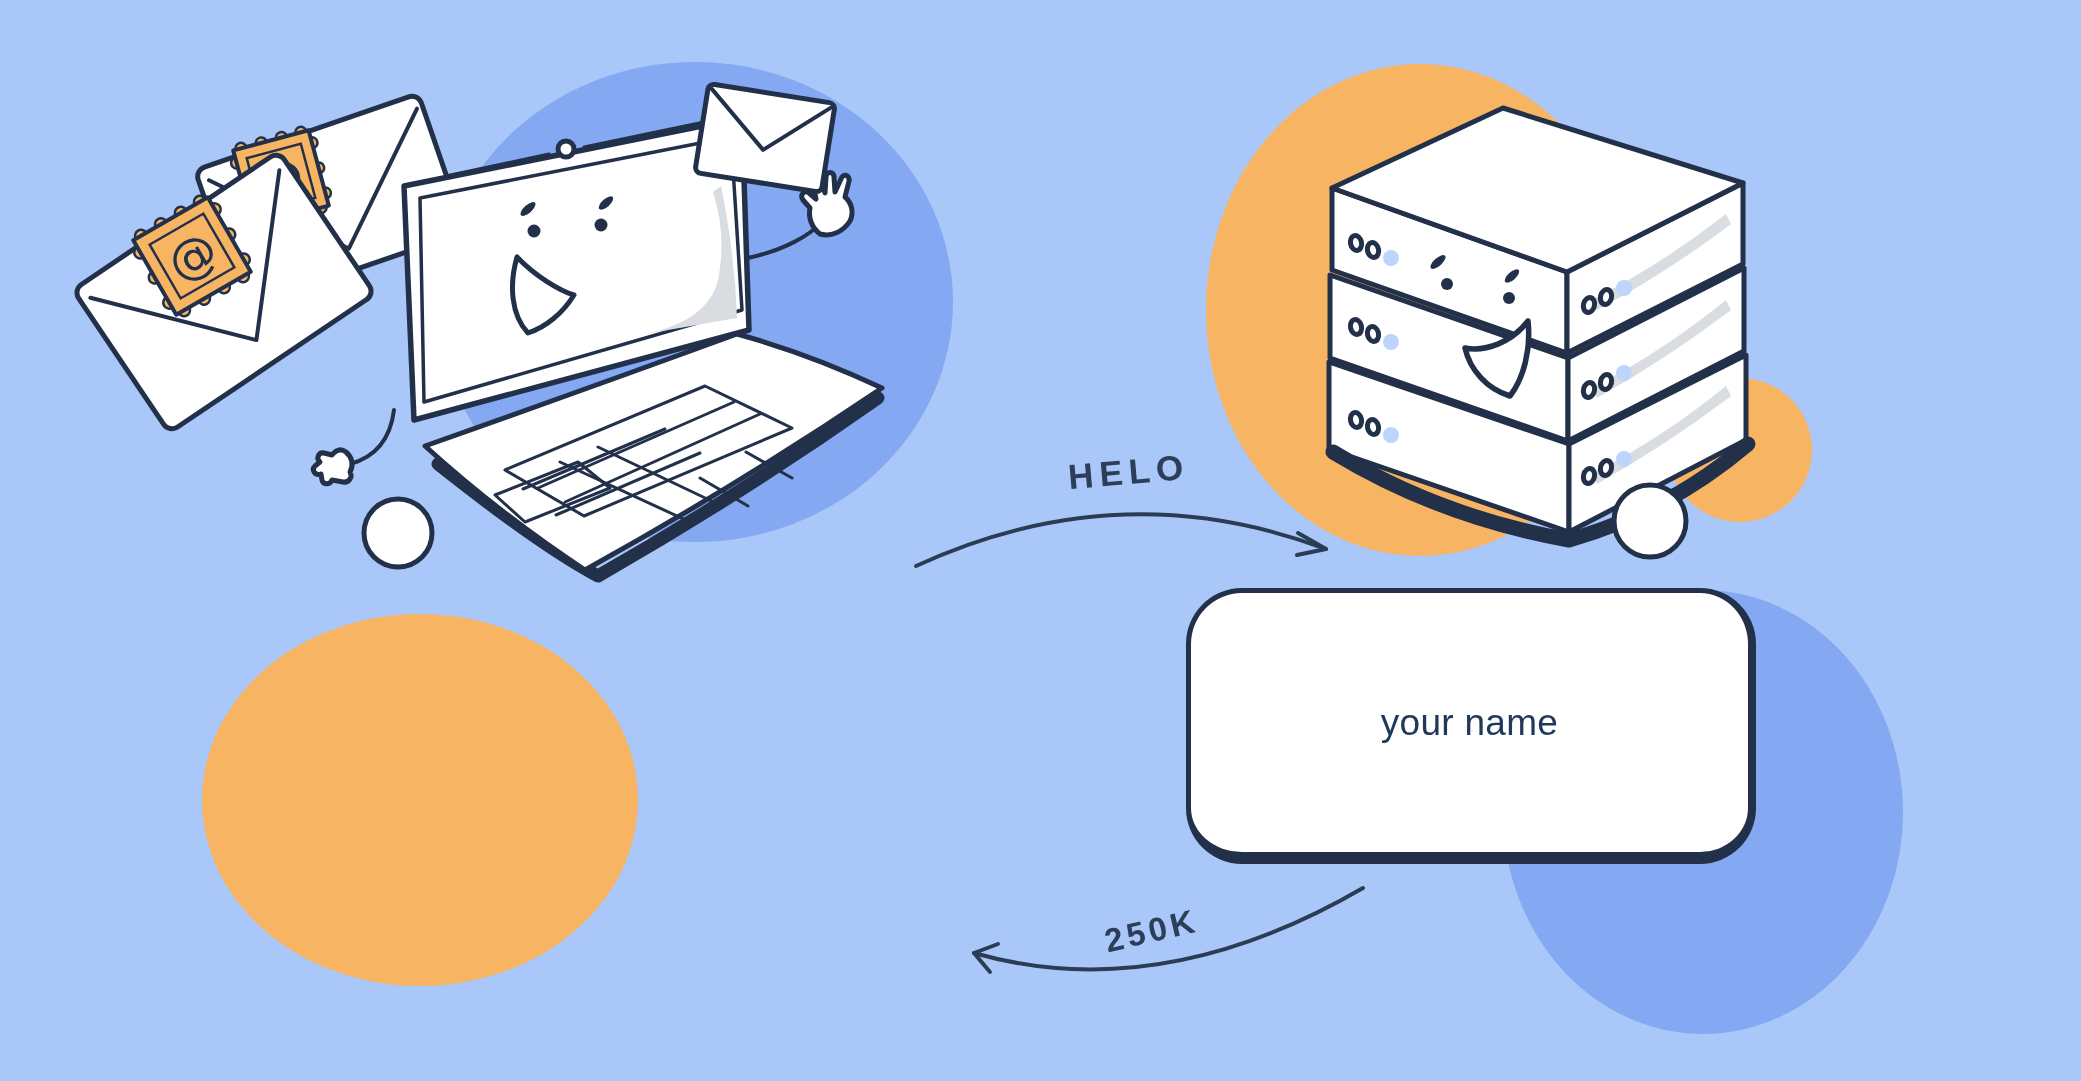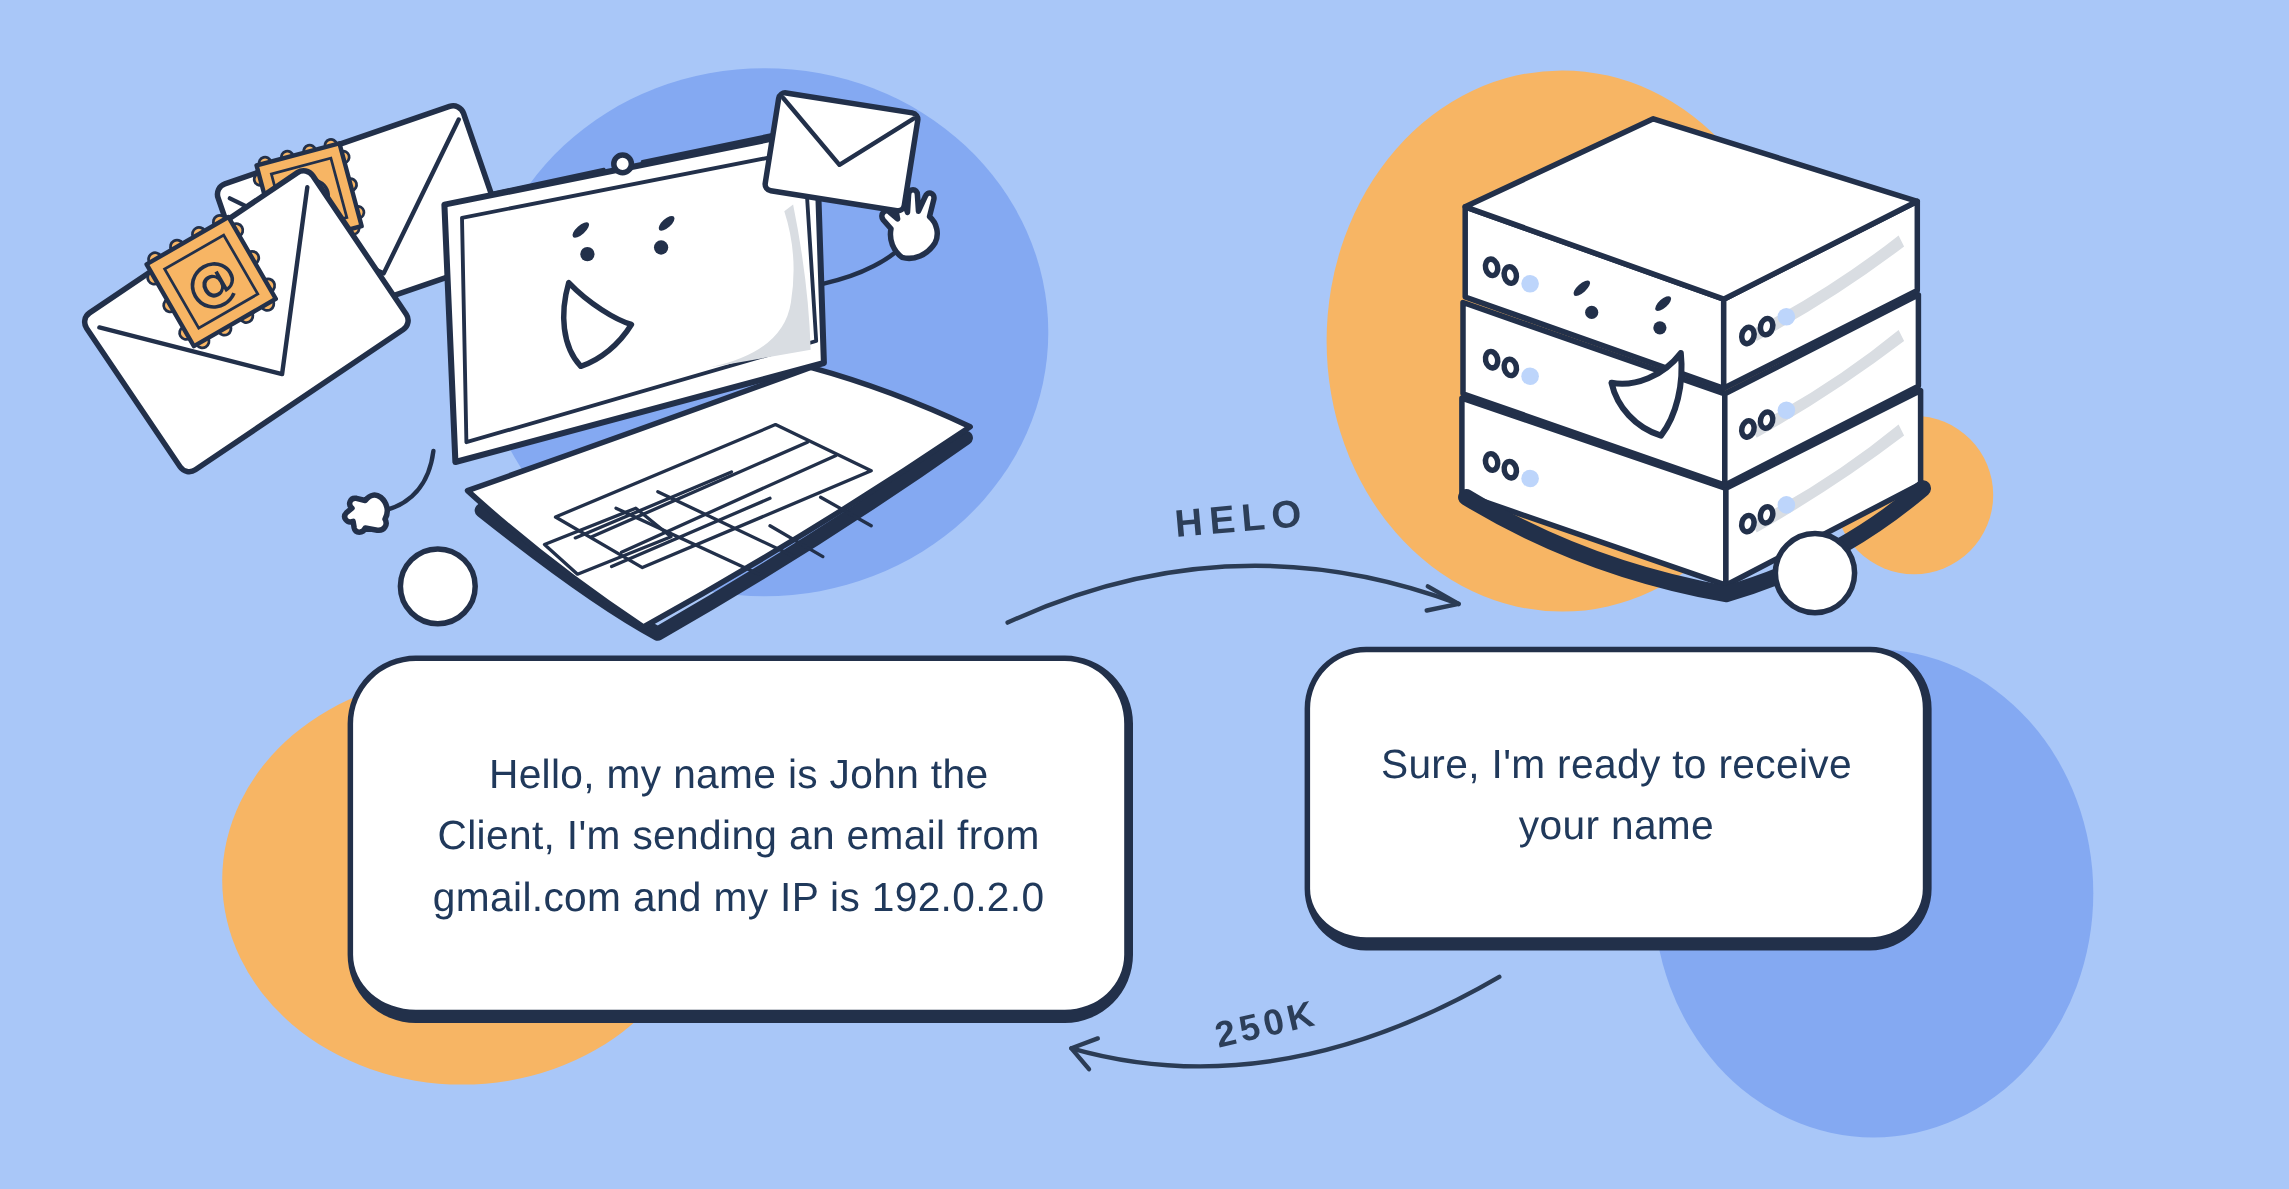--- a/index.html
+++ b/index.html
@@ -201,30 +201,22 @@
     <g>
       <path class="arrow" d="M916,566 Q1120,472 1326,549"></path>
       <path class="arrow" d="M1326,549 L1298,533 M1326,549 L1297,555"></path>
     </g>
     <g>
       <path class="arrow" d="M1363,888 Q1160,1006 974,953"></path>
       <path class="arrow" d="M974,953 L998,944 M974,953 L990,972"></path>
     </g>
   </svg>
 
-  <div class="bubble" id="client-bubble">
-    <p style="margin:0">
-      <span class="line">Hello, my name is John the</span>
-      <span class="line">Client, I'm sending an email from</span>
-      <span class="line">gmail.com and my IP is 192.0.2.0</span>
-    </p>
-  </div>
 
   <div class="bubble" id="server-bubble">
     <p style="margin:0">
-      <span class="line">Sure, I'm ready to receive</span>
       <span class="line">your name</span>
     </p>
   </div>
 
   <div class="hand-label" id="helo-label">HELO</div>
   <div class="hand-label" id="ok-label">250K</div>
 </div>
 
 </body></html>

